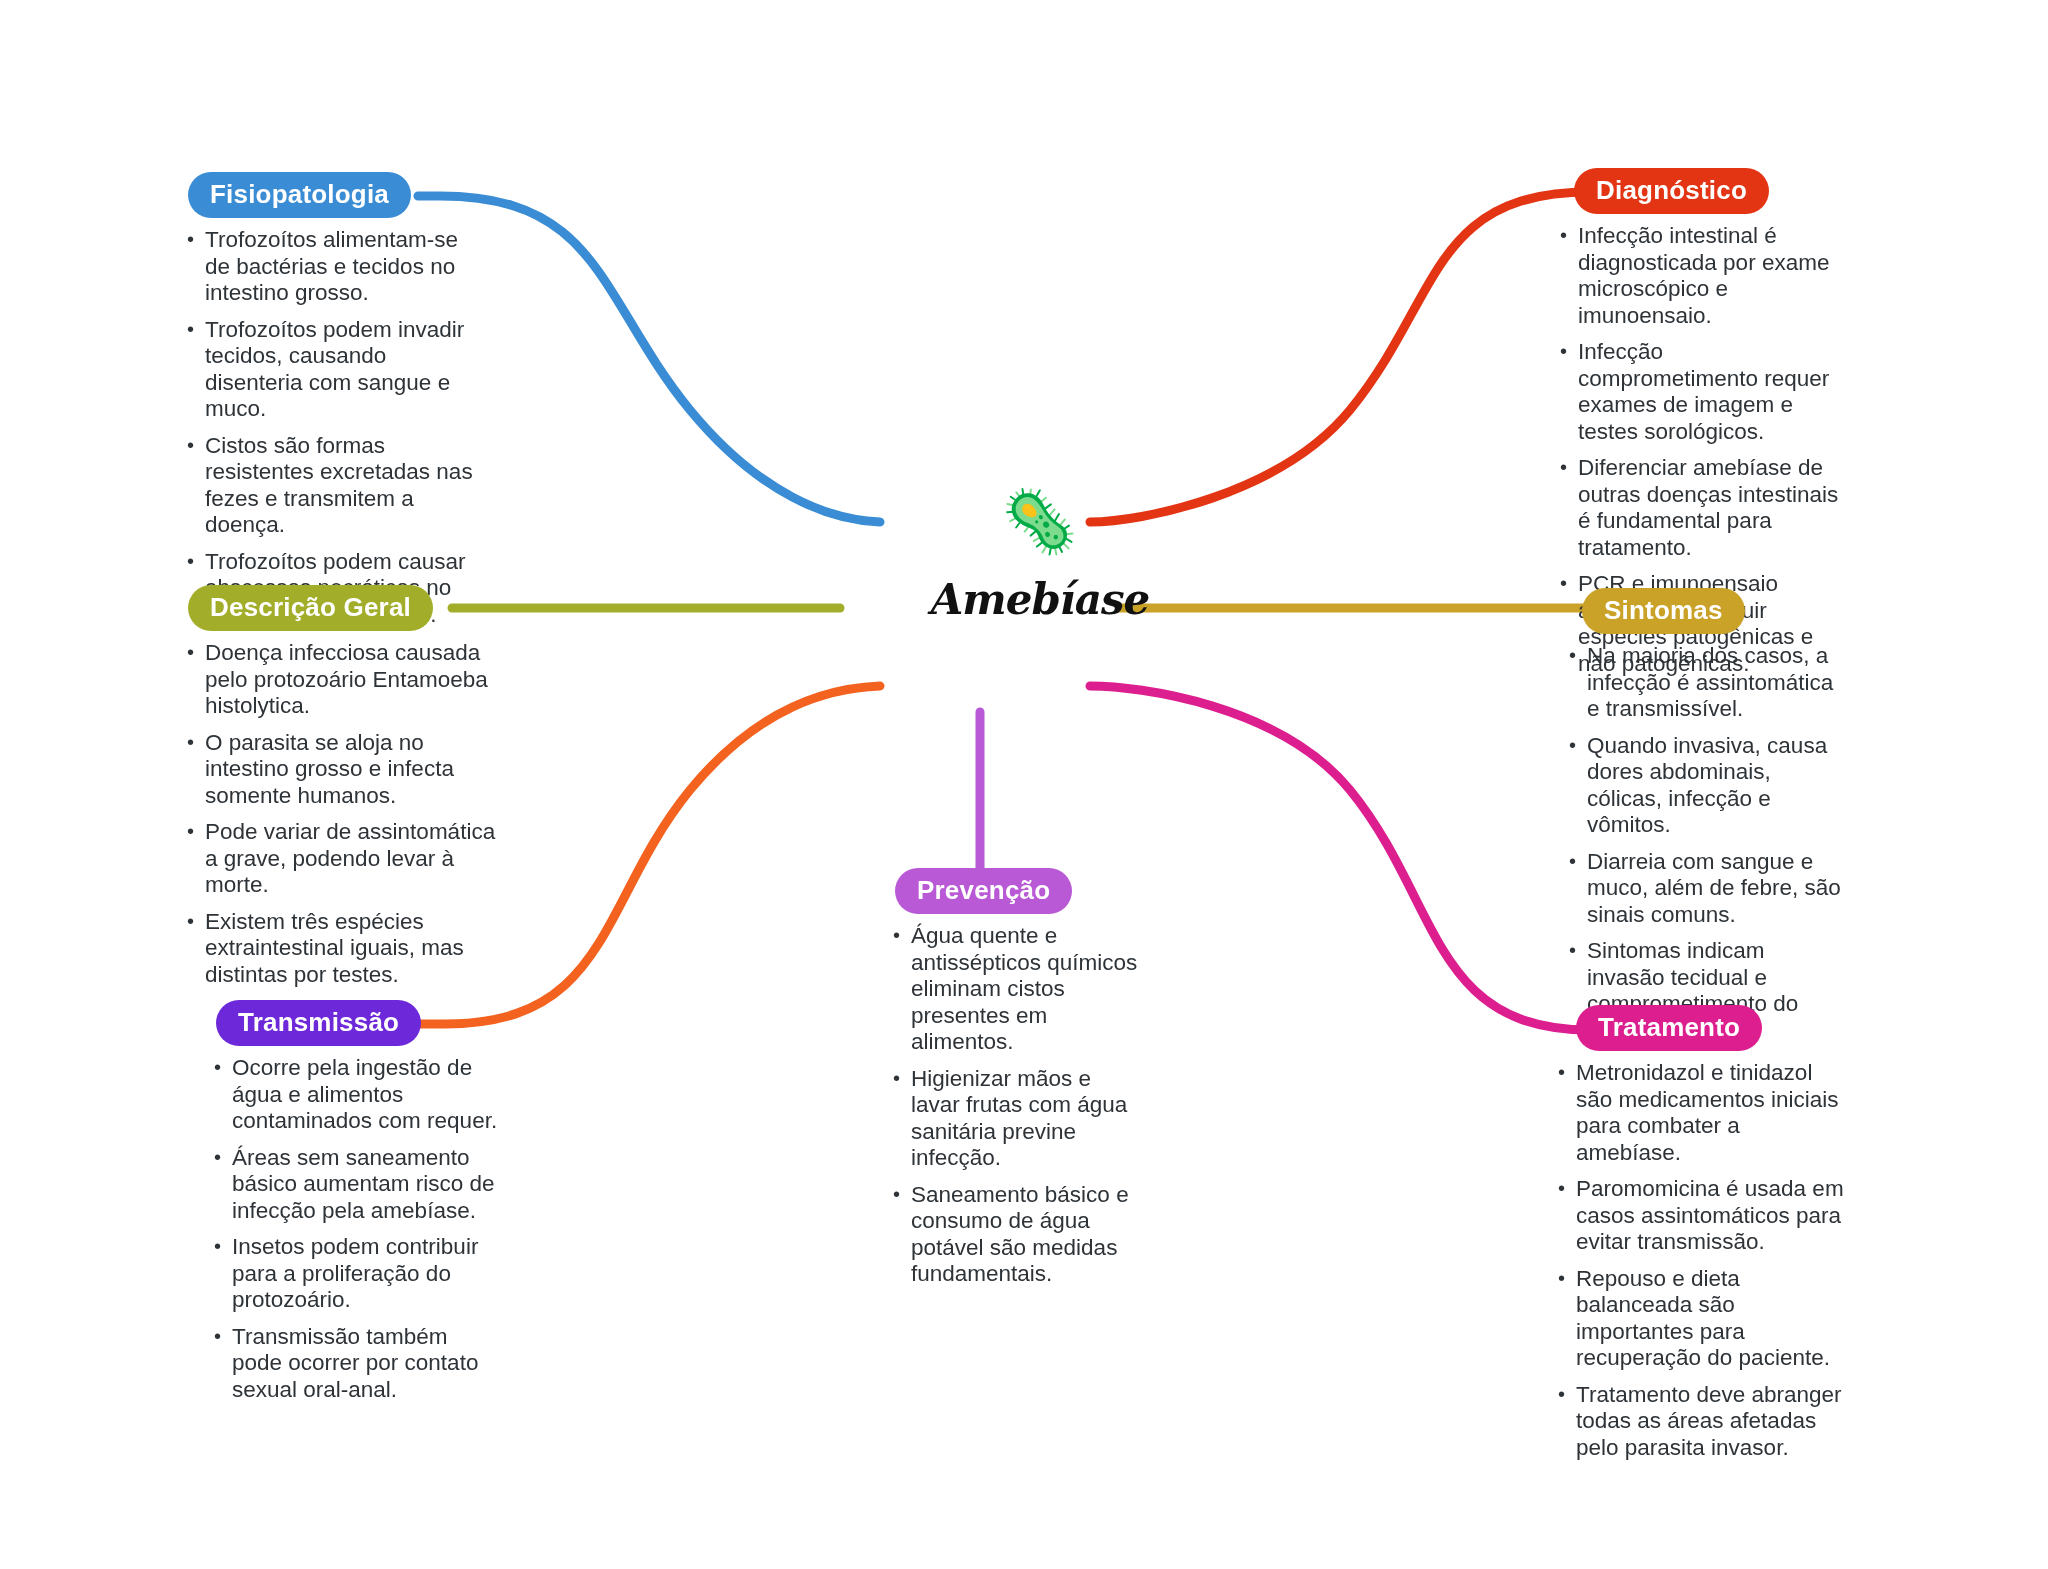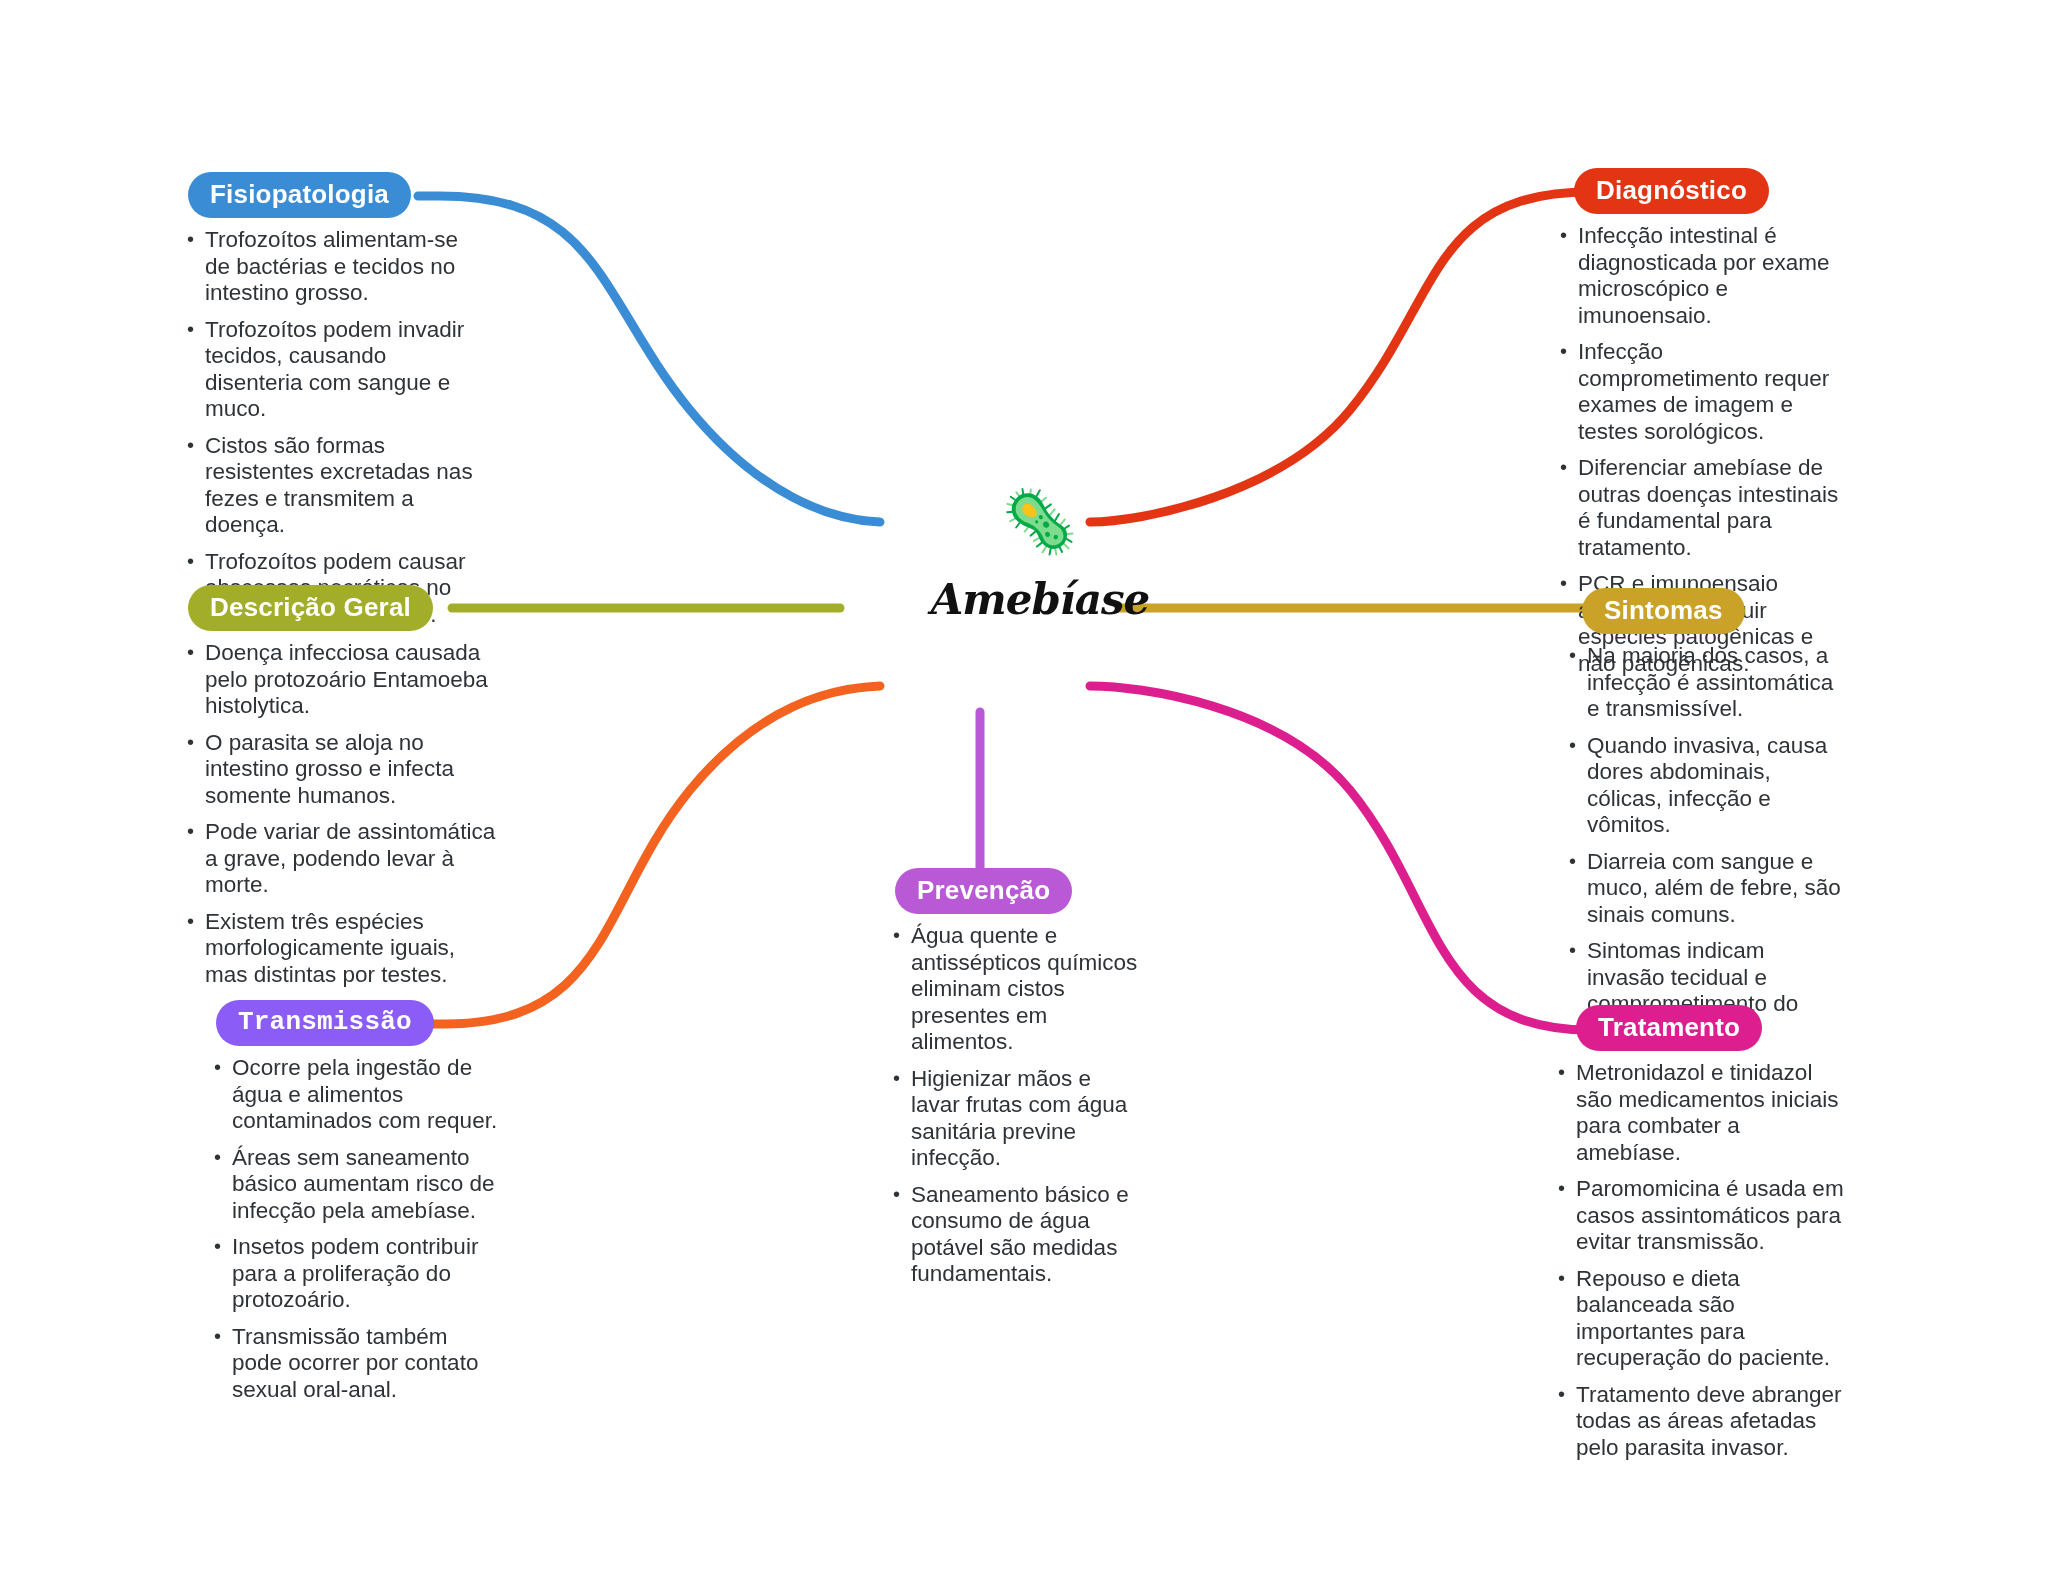--- a/index.html
+++ b/index.html
@@ -150,26 +150,26 @@
       <li>Trofozoítos podem causar abscessos necróticos no fígado e outros órgãos.</li>
     </ul>
   </div>
 
   <div class="branch" id="b-descricao">
     <div class="badge" style="background: rgb(162, 174, 42);">Descrição Geral</div>
     <ul class="bullets">
       <li>Doença infecciosa causada pelo protozoário Entamoeba histolytica.</li>
       <li>O parasita se aloja no intestino grosso e infecta somente humanos.</li>
       <li>Pode variar de assintomática a grave, podendo levar à morte.</li>
-      <li>Existem três espécies morfologicamente iguais, mas distintas por testes.</li>
+      <li>Existem três espécies extraintestinal iguais, mas distintas por testes.</li>
     </ul>
   </div>
 
   <div class="branch" id="b-transmissao">
-    <div class="badge" style="background: #8b5cf6; font-family: Liberation Mono, monospace;">Transmissão</div>
+    <div class="badge" style="background: #6d28d9;">Transmissão</div>
     <ul class="bullets">
       <li>Ocorre pela ingestão de água e alimentos contaminados com requer.</li>
       <li>Áreas sem saneamento básico aumentam risco de infecção pela amebíase.</li>
       <li>Insetos podem contribuir para a proliferação do protozoário.</li>
       <li>Transmissão também pode ocorrer por contato sexual oral-anal.</li>
     </ul>
   </div>
 
   <div class="branch" id="b-prevencao">
     <div class="badge" style="background: rgb(185, 89, 214);">Prevenção</div>

